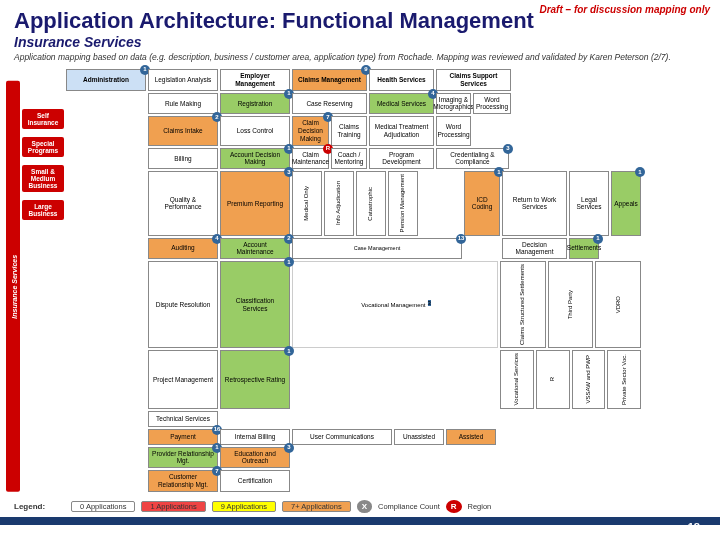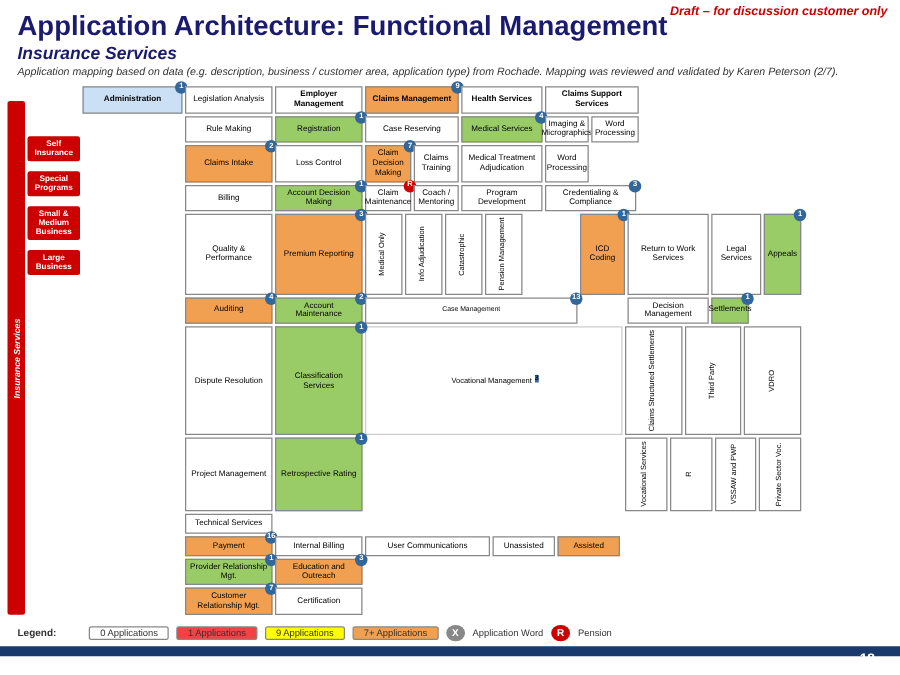--- a/index.html
+++ b/index.html
@@ -204,21 +204,21 @@
     .vert-text {
       writing-mode: vertical-lr;
       transform: rotate(180deg);
       font-size: 6px;
       white-space: nowrap;
     }
   </style>
 </head>
 <body>
 
-<div class="draft-watermark">Draft – for discussion customer only</div>
+<div class="draft-watermark">Draft – for discussion mapping only</div>
 
 <div class="page-title">Application Architecture: Functional Management</div>
 <div class="page-subtitle">Insurance Services</div>
 <div class="description">Application mapping based on data (e.g. description, business / customer area, application type) from Rochade. Mapping was reviewed and validated by Karen Peterson (2/7).</div>
 
 <div class="main-content">
 
   <div class="diag-outer">
     <div class="col-left-labels">
       <div class="ins-services-vertical">Insurance Services</div>
@@ -438,20 +438,20 @@
   </div>
 </div>
 
 <div class="footer-legend">
   <span class="legend-label">Legend:</span>
   <span class="legend-item legend-0">0 Applications</span>
   <span class="legend-item legend-1">1 Applications</span>
   <span class="legend-item legend-2">9 Applications</span>
   <span class="legend-item legend-3">7+ Applications</span>
   <span class="legend-x">X</span>
-  <span class="legend-text">Application Word</span>
+  <span class="legend-text">Compliance Count</span>
   <span class="legend-r">R</span>
-  <span class="legend-text">Pension</span>
+  <span class="legend-text">Region</span>
 </div>
 
 <div class="footer-bar">
   <span style="float:right;margin-right:20px;font-size:11px">18</span>
 </div>
 
 </body></html>

